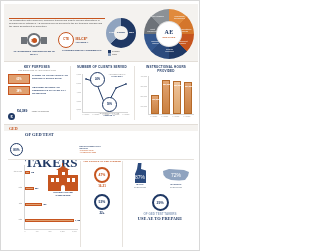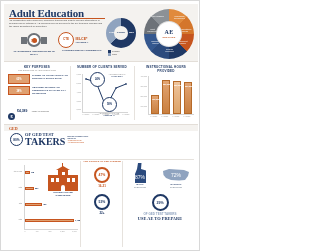--- a/index.html
+++ b/index.html
@@ -95,21 +95,20 @@
   .vdiv{position:absolute;width:1px;background:#e6e2dd;}
   .hdiv{position:absolute;height:1px;background:#e6e2dd;}
 </style>
 </head>
 <body>
 
 <div class="poster">
  <div class="inner">
 
   <div class="header">
-    <div class="title">Adult Education</div>
     <div class="hrule"></div>
     <div class="subtitle">AE collaborates with employers, workforce training and CTE to prepare students for in-demand career pathways. AE provides several services to the six technical colleges and the Idaho Department of Correction.</div>
 
     <div class="badge" style="left:8px;top:28px;width:44px;">
       <div class="gearwrap" style="margin:0 auto;">
         <div class="sqL"></div>
             <div class="sqR"></div>
         <div class="gear">
               <span style="position:absolute;left:0;right:0;top:4.2px;text-align:center;font-size:3px;font-weight:bold;color:#c6551f;">75%</span>
             </div>
@@ -266,21 +265,21 @@
   </div>
 
   <div class="ged">
 
     <div style="position:absolute;left:6px;top:2px;display:flex;align-items:center;gap:2px;">
       <div class="ring" style="width:13px;height:13px;border:1.6px solid #1f3864;">
         <b style="font-size:3.2px;color:#1f3864;">80%</b>
       </div>
       <div>
         <div class="bigline" style="font-size:4.4px;line-height:4.6px;">OF GED TEST</div>
-        <div class="bigline" style="font-size:10px;line-height:7.5px;">TAKERS</div>
+        <div class="bigline" style="font-size:13px;line-height:7.5px;margin-top:21px;">TAKERS</div>
       </div>
       <div style="width:22px;">
         <div class="tiny" style="color:#1f3864;font-weight:bold;">DID NOT FINISH HIGH SCHOOL</div>
         <div class="tiny" style="color:#c6551f;font-size:1.6px;">AE PROGRAMS BY ACADEMIC REASONS</div>
       </div>
     </div>
 
 
     <div class="hdiv" style="left:4px;top:28px;width:186px;"></div>
     <div class="vdiv" style="left:76px;top:30px;height:86px;"></div>

